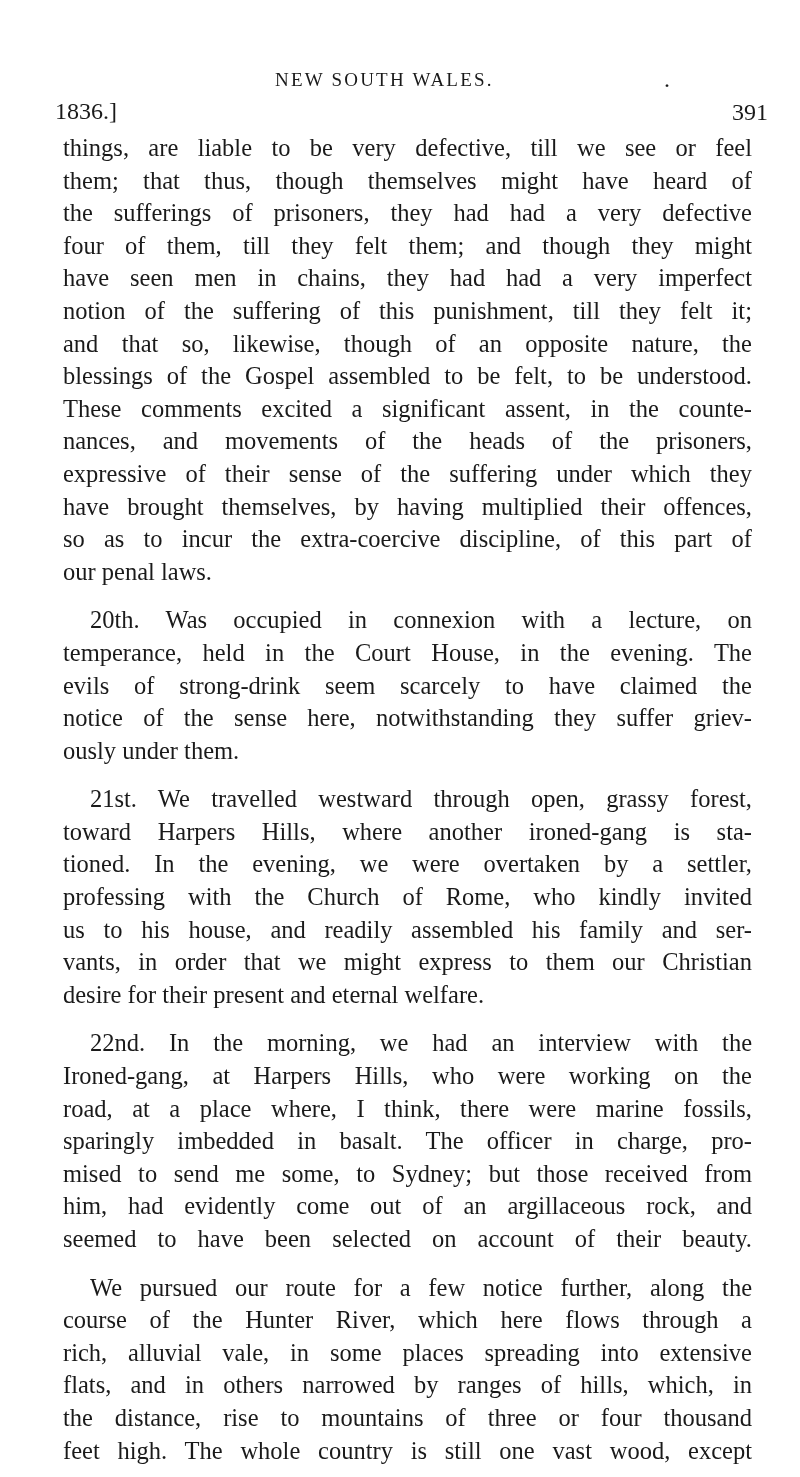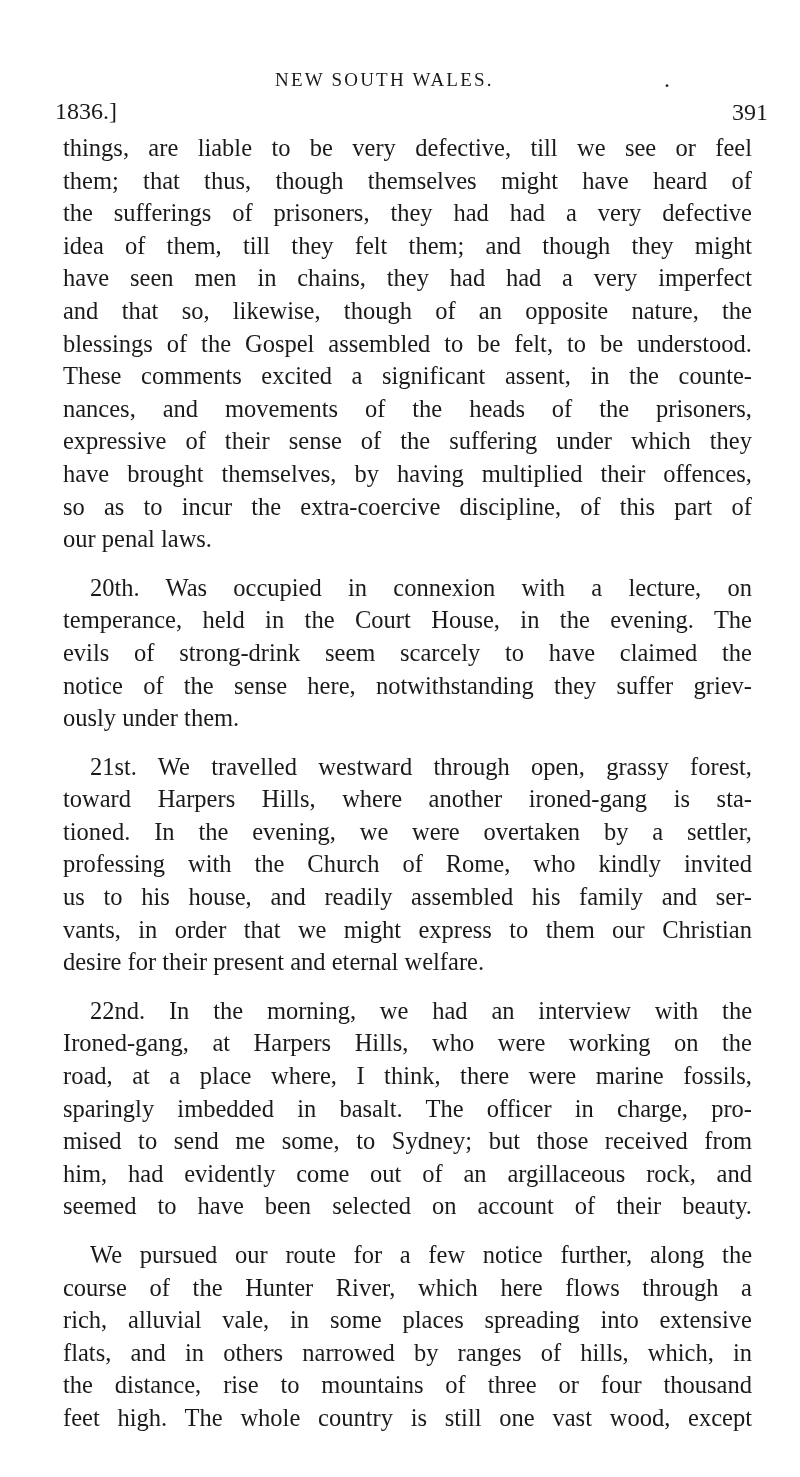--- a/index.html
+++ b/index.html
@@ -95,22 +95,23 @@
     <span class="rh-dot">.</span>
     <span class="rh-page">391</span>
   </div>
 
   <div class="body-text">
 
     <div class="para">
       <span class="line">things, are liable to be very defective, till we see or feel</span>
       <span class="line">them; that thus, though themselves might have heard of</span>
       <span class="line">the sufferings of prisoners, they had had a very defective</span>
-      <span class="line">idea of them, till they felt them; and though they might</span>
+      <span class="line">four of them, till they felt them; and though they might</span>
       <span class="line">have seen men in chains, they had had a very imperfect</span>
+      <span class="line">notion of the suffering of this punishment, till they felt it;</span>
       <span class="line">and that so, likewise, though of an opposite nature, the</span>
       <span class="line">blessings of the Gospel assembled to be felt, to be understood.</span>
       <span class="line">These comments excited a significant assent, in the counte-</span>
       <span class="line">nances, and movements of the heads of the prisoners,</span>
       <span class="line">expressive of their sense of the suffering under which they</span>
       <span class="line">have brought themselves, by having multiplied their offences,</span>
       <span class="line">so as to incur the extra-coercive discipline, of this part of</span>
       <span class="line last">our penal laws.</span>
     </div>
 

